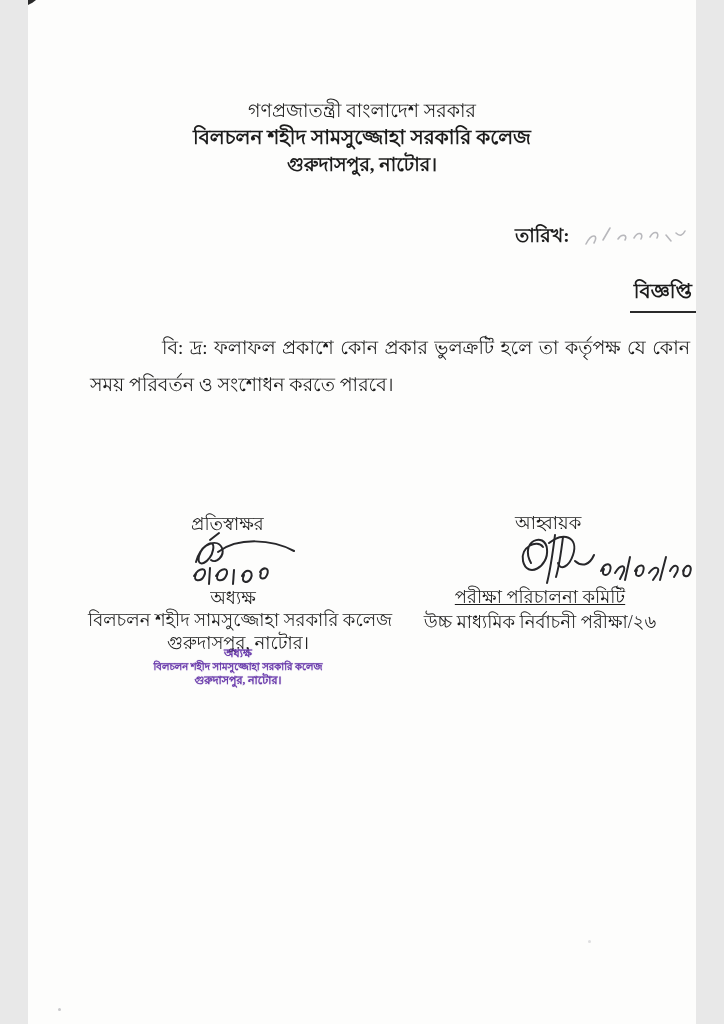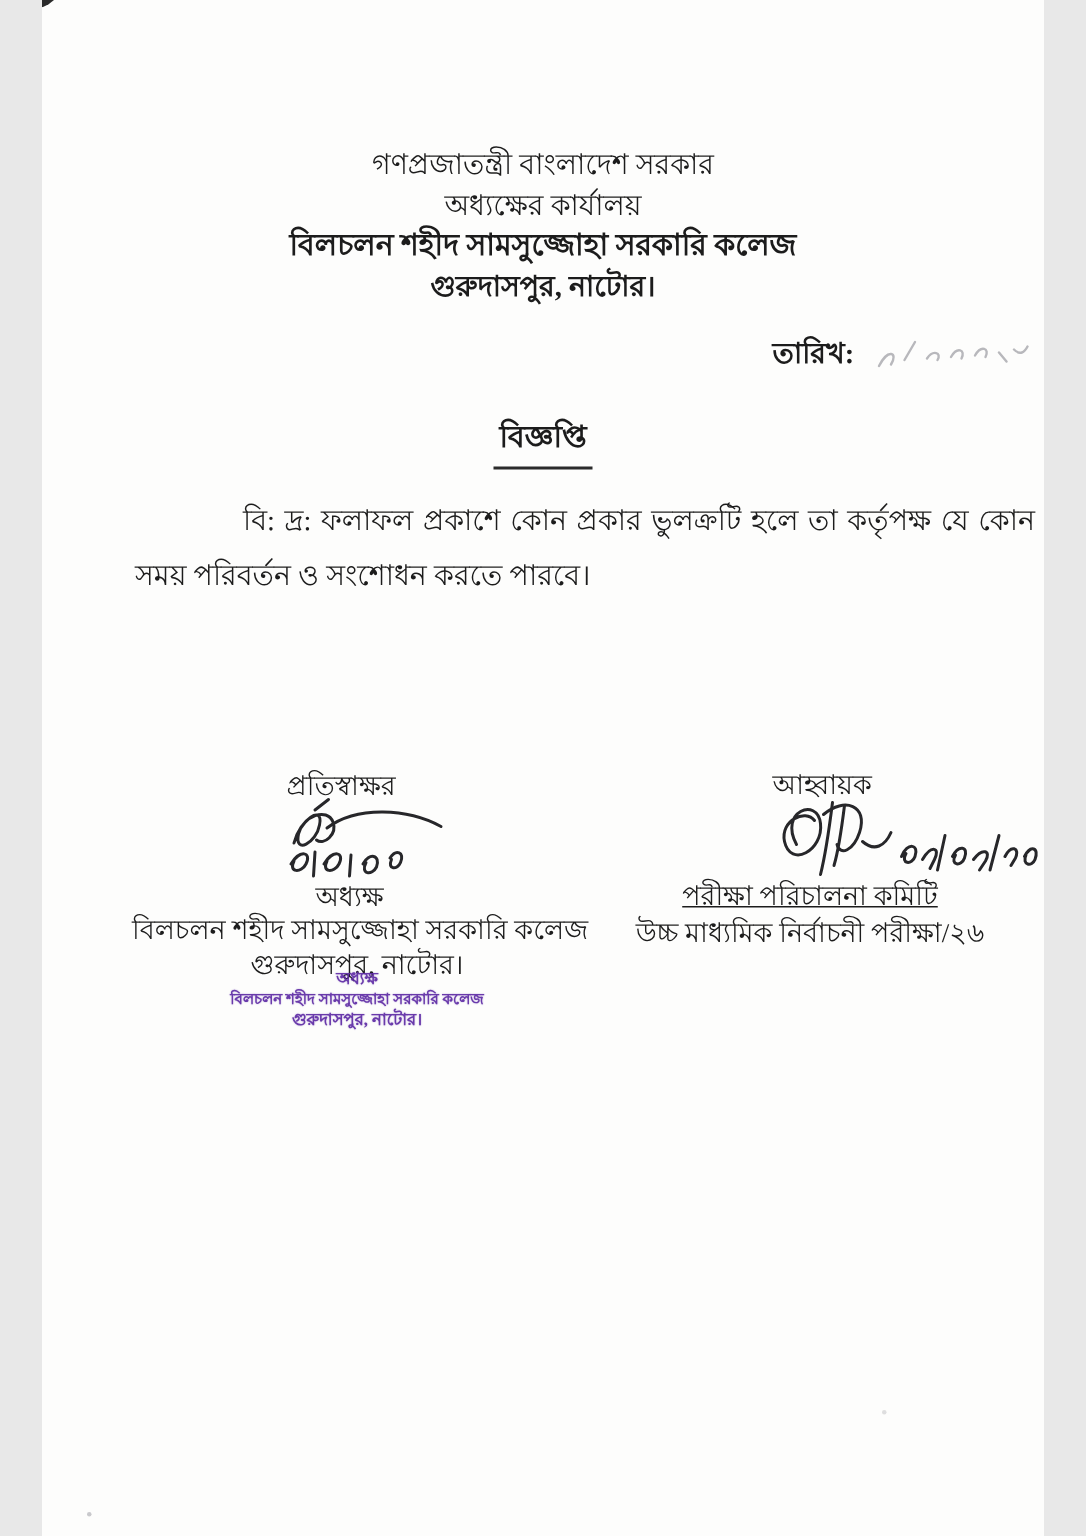--- a/index.html
+++ b/index.html
@@ -44,21 +44,21 @@
   .faint-scribble {
     position: absolute;
     top: 220px; left: 548px;
     width: 112px; height: 32px;
   }
 
   .notice-title {
     position: absolute;
     top: 276px; left: 0;
     width: 100%;
-    text-align: center;
+    text-align: right;
   }
   .notice-title span {
     display: inline-block;
     font-size: 20px;
     font-weight: bold;
     border-bottom: 2px solid #2b2b2b;
     padding: 0 4px 2px 4px;
   }
 
   .body-block {
@@ -123,21 +123,20 @@
 </style>
 </head>
 <body>
 
 <div class="page">
 
   <div class="corner-mark"></div>
 
   <div class="header-block">
     <div class="header-line">গণপ্রজাতন্ত্রী বাংলাদেশ সরকার</div>
-    <div class="header-line">অধ্যক্ষের কার্যালয়</div>
     <div class="header-line bold">বিলচলন শহীদ সামসুজ্জোহা সরকারি কলেজ</div>
     <div class="header-line bold-sm">গুরুদাসপুর, নাটোর।</div>
   </div>
 
   <div class="date-row">তারিখ:</div>
   <svg class="faint-scribble" viewBox="0 0 112 32">
     <path d="M10 24 C16 12 23 15 18 23 M27 20 L34 8"></path>
     <path d="M42 19 C46 13 52 15 49 20 M58 18 C62 11 68 13 65 19 M74 17 C78 10 84 12 81 18"></path>
     <path d="M90 15 L95 21 M100 13 C104 17 107 15 109 11"></path>
   </svg>

